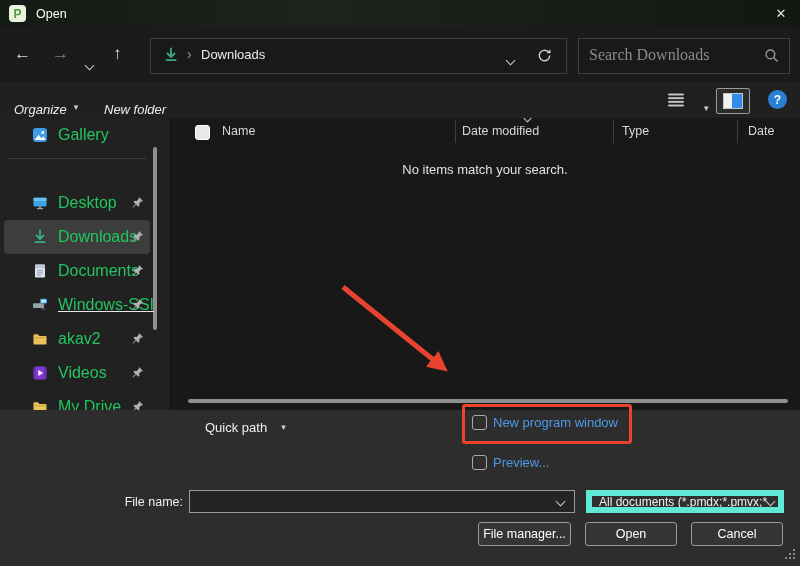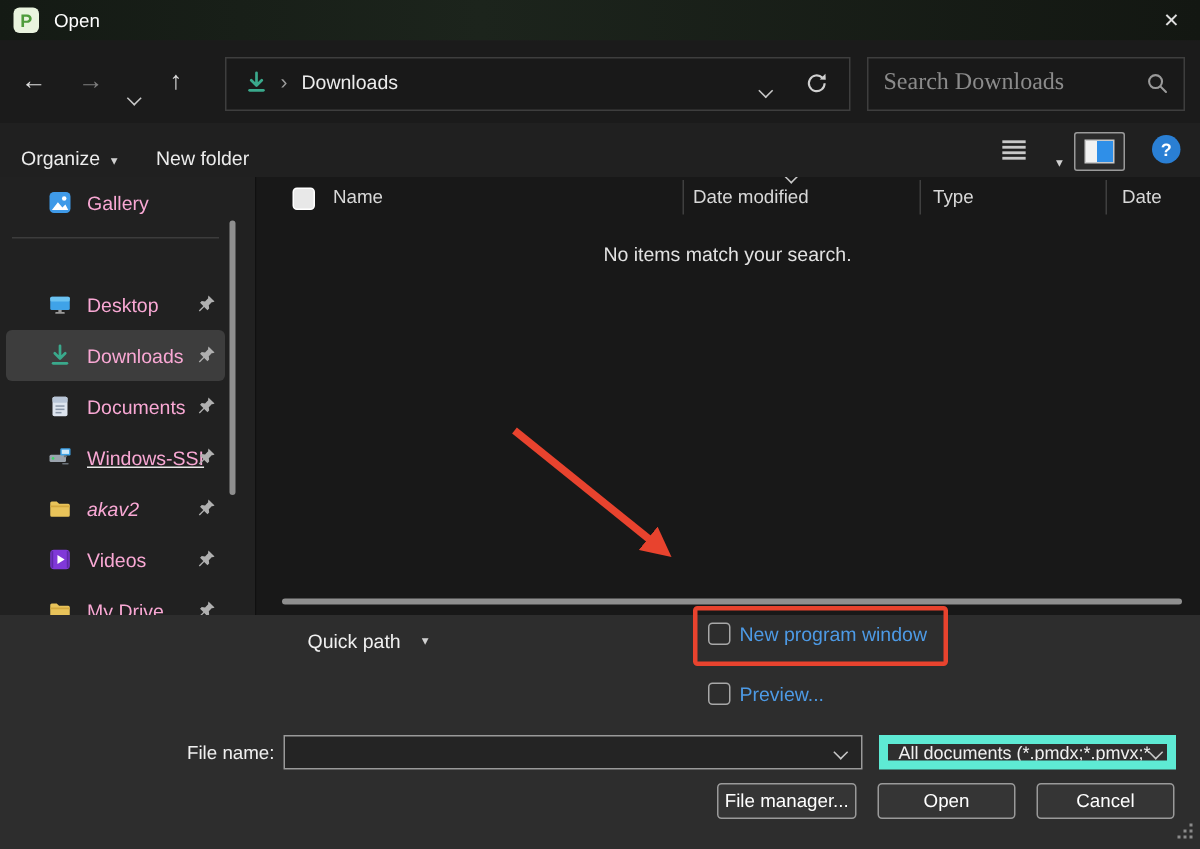--- a/index.html
+++ b/index.html
@@ -28,38 +28,38 @@
   .bc-loc{position:absolute;left:50px;top:8px;color:#ececec;font-size:13px;}
   .addr-dd{position:absolute;right:52px;top:13px;cursor:pointer;}
   .addr-refresh{position:absolute;right:14px;top:9px;cursor:pointer;}
   .searchbox{position:absolute;left:578px;top:11px;width:210px;height:34px;background:#191919;border:1px solid #3e3e3e;}
   .searchinput{position:absolute;left:0;top:0;width:178px;height:32px;background:transparent;border:none;outline:none;
     color:#ec4899;font-family:Liberation Serif, serif;font-size:16px;padding:0 0 0 10px;}
   .searchinput::placeholder{color:#8b8b8b;}
   .mag{position:absolute;right:10px;top:9px;cursor:pointer;}
   
   .toolbar{position:absolute;left:0;top:82px;width:800px;height:36px;background:#202020;}
-  .tbtn{position:absolute;top:5px;height:26px;display:flex;align-items:flex-end;color:#ececec;font-size:13px;cursor:pointer;}
+  .tbtn{position:absolute;top:20px;height:26px;display:flex;align-items:flex-start;color:#ececec;font-size:13px;cursor:pointer;font-style:italic;}
   .tb-org{left:14px;} .tb-nf{left:104px;}
   .caret{font-size:9px;color:#d0d0d0;margin-left:7px;}
   .viewlist{position:absolute;left:666px;top:9px;cursor:pointer;}
   .viewcaret{position:absolute;left:697px;top:17px;cursor:pointer;}
   .ptoggle{position:absolute;left:716px;top:6px;width:32px;height:24px;border:1px solid #9a9a9a;background:#2b2b2b;border-radius:2px;display:flex;align-items:center;justify-content:center;cursor:pointer;}
   .ptoggle-inner{width:18px;height:14px;border:1px solid #c9c9c9;background:linear-gradient(90deg,#f2f2f2 42%,#2f8fe8 42%);}
   .helpbtn{position:absolute;left:768px;top:8px;width:19px;height:19px;border-radius:50%;background:#2a7fd4;color:#fff;
     font-size:12px;font-weight:bold;display:flex;align-items:center;justify-content:center;cursor:pointer;}
   
   .main{position:absolute;left:0;top:118px;width:800px;height:292px;background:#181818;overflow:hidden;}
   .sidebar{position:absolute;left:0;top:0;width:170px;height:292px;background:#212121;border-right:1px solid #101010;}
   .sitem{position:absolute;left:4px;width:146px;height:34px;border-radius:4px;display:flex;align-items:center;cursor:pointer;}
   .sitem.sel{background:#3d3d3d;}
   .sic{margin-left:28px;width:16px;height:16px;flex:0 0 16px;}
-  .slbl{margin-left:10px;color:#f9a8d4;font-size:13px;white-space:nowrap;}
+  .slbl{margin-left:10px;color:#22c55e;font-size:16px;white-space:nowrap;}
   .pin{position:absolute;right:6px;top:10px;}
-  .s0{top:0px;} .s1{top:68px;} .s2{top:102px;} .s3{top:136px;} .s4{top:170px;text-decoration:underline;} .s5{top:204px;font-style:italic;} .s6{top:238px;} .s7{top:272px;}
+  .s0{top:0px;} .s1{top:68px;} .s2{top:102px;} .s3{top:136px;} .s4{top:170px;text-decoration:underline;} .s5{top:204px;} .s6{top:238px;} .s7{top:272px;}
   .ssep{position:absolute;left:8px;top:40px;width:138px;height:1px;background:#3c3c3c;}
   .sscroll{position:absolute;left:153px;top:29px;width:4px;height:183px;background:#8f8f8f;border-radius:2px;cursor:pointer;}
   
   .hcheck{position:absolute;left:195px;top:7px;width:13px;height:13px;border-radius:3px;background:#e8e8e8;border:1px solid #ffffff;cursor:pointer;}
   .colhead{position:absolute;top:6px;color:#d8d8d8;font-size:12.5px;cursor:pointer;}
   .ch-name{left:222px;} .ch-date{left:462px;} .ch-type{left:622px;} .ch-size{left:748px;}
   .sortchev{position:absolute;left:524px;top:-4px;}
   .colsep{position:absolute;top:2px;width:1px;height:23px;background:#3f3f3f;}
   .cs1{left:455px;} .cs2{left:613px;} .cs3{left:737px;}
   .emptymsg{position:absolute;left:285px;top:44px;width:400px;text-align:center;color:#e2e2e2;font-size:13px;}

